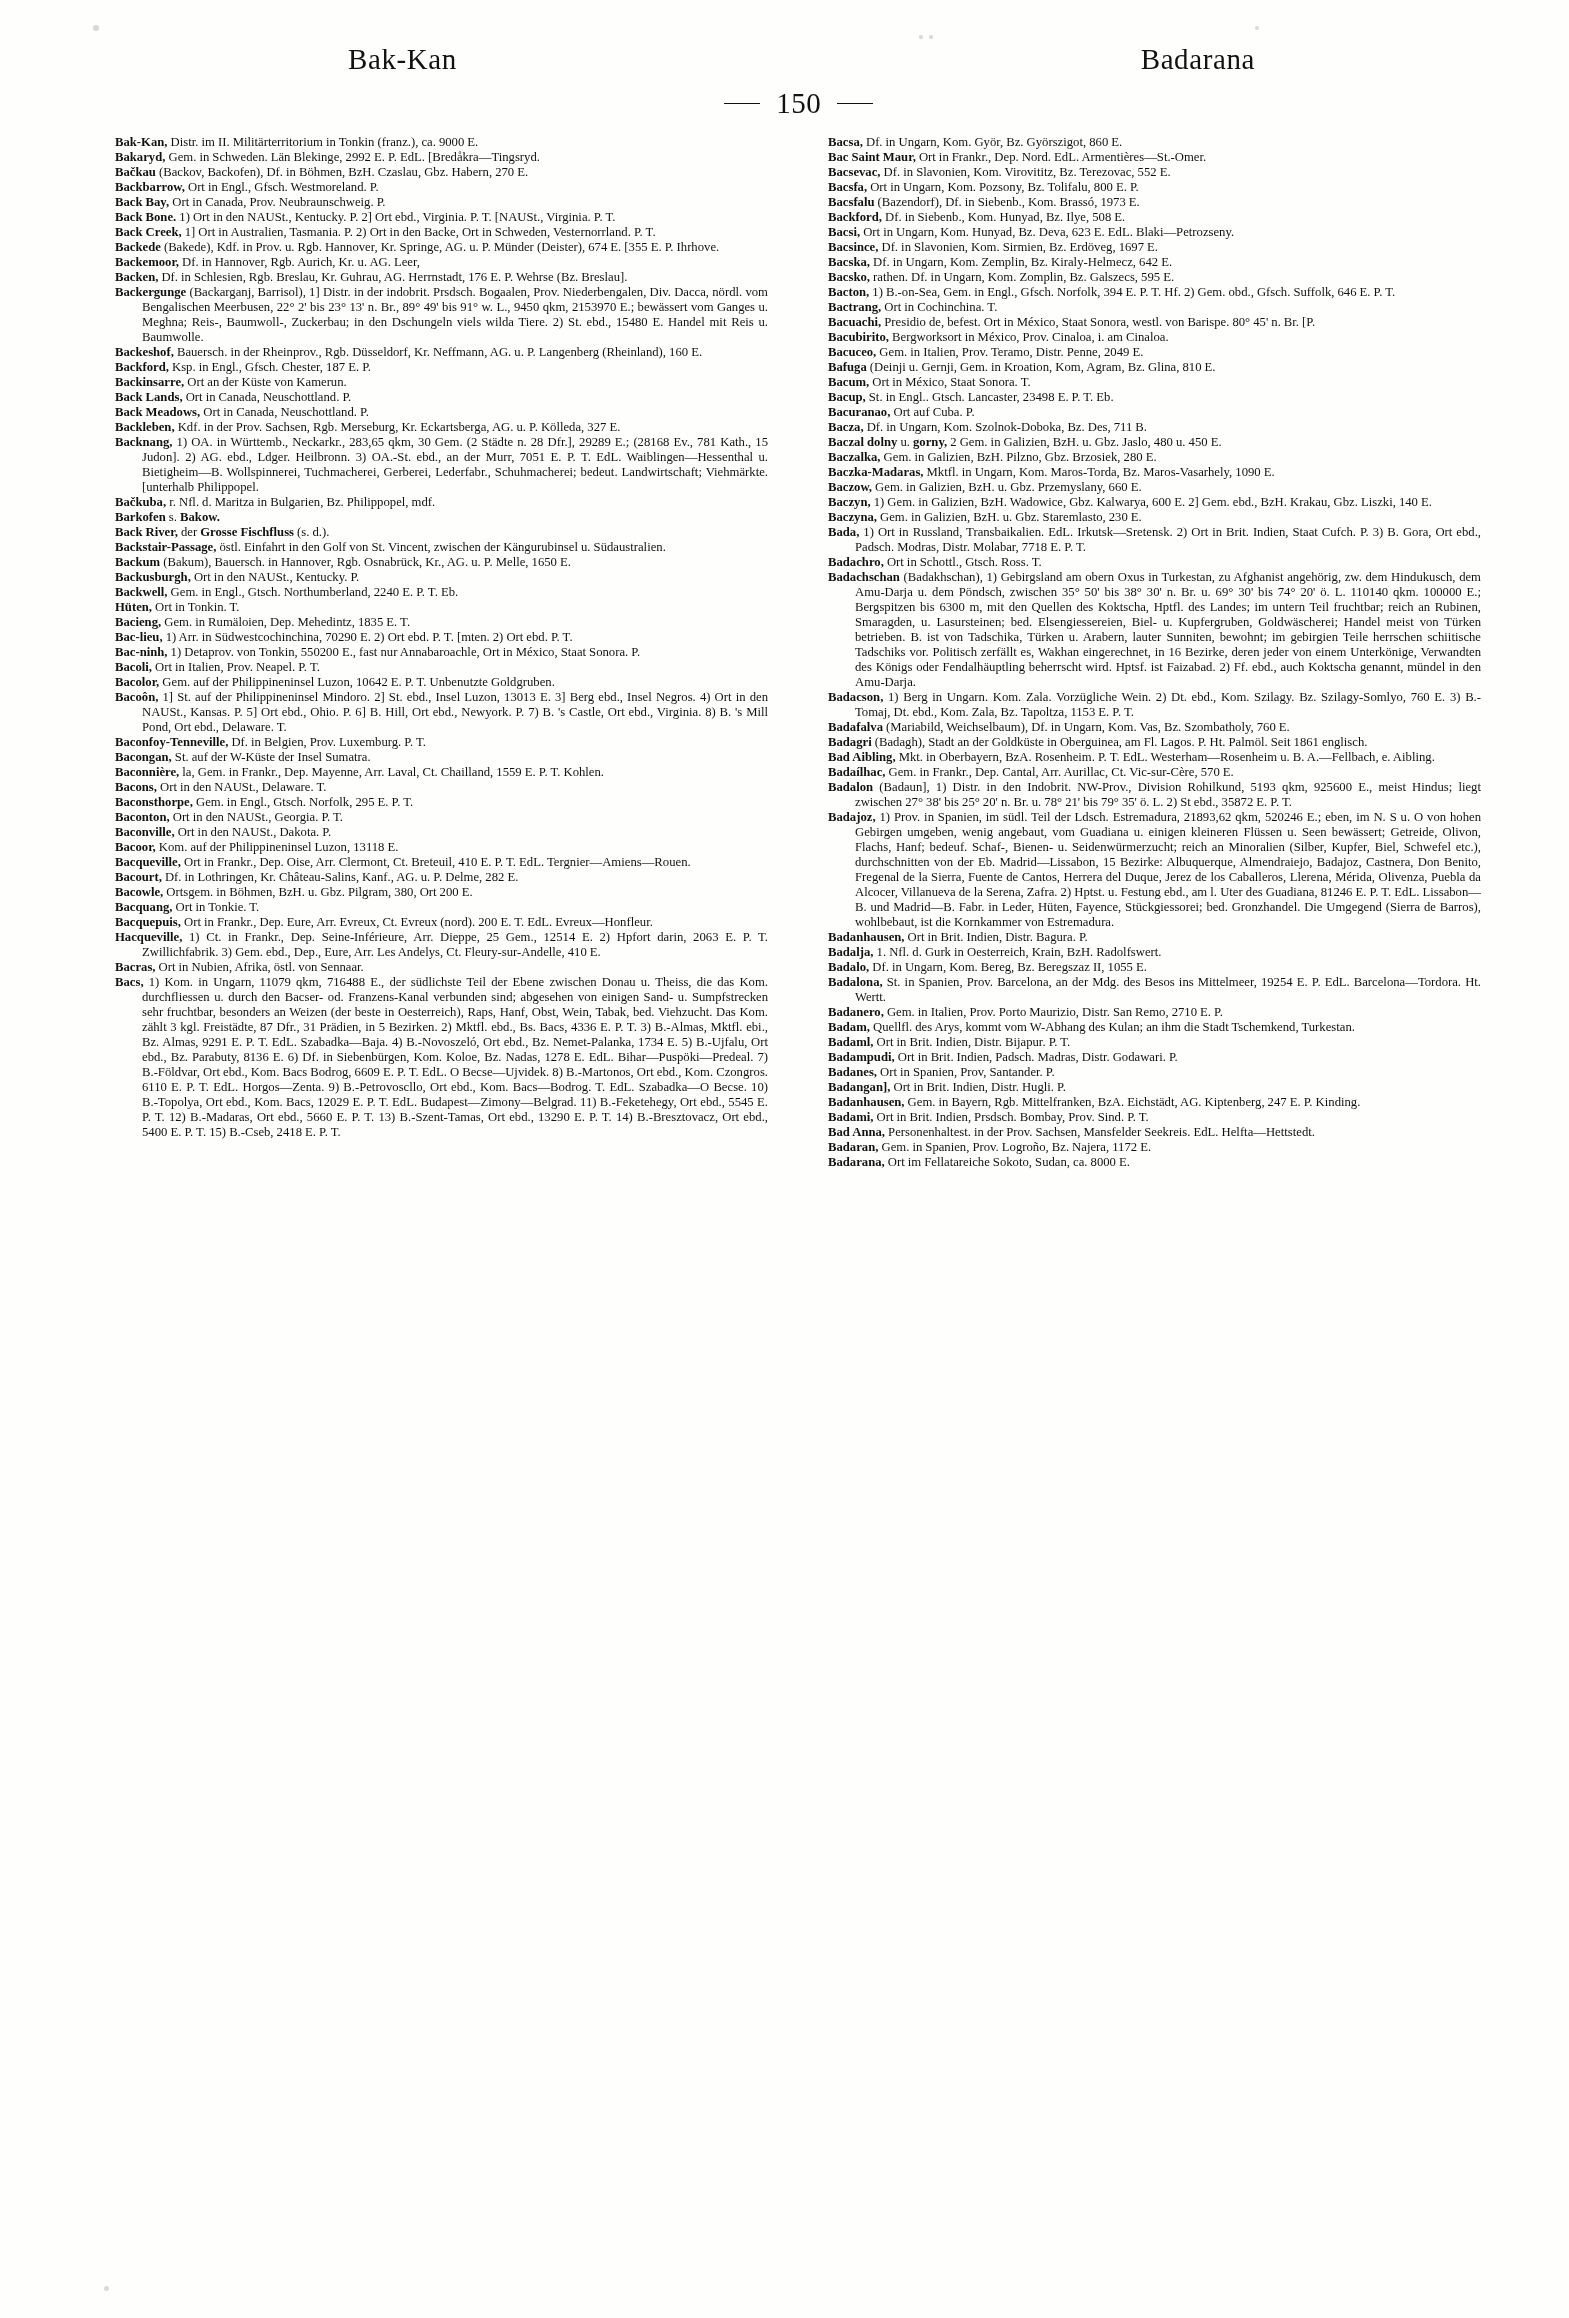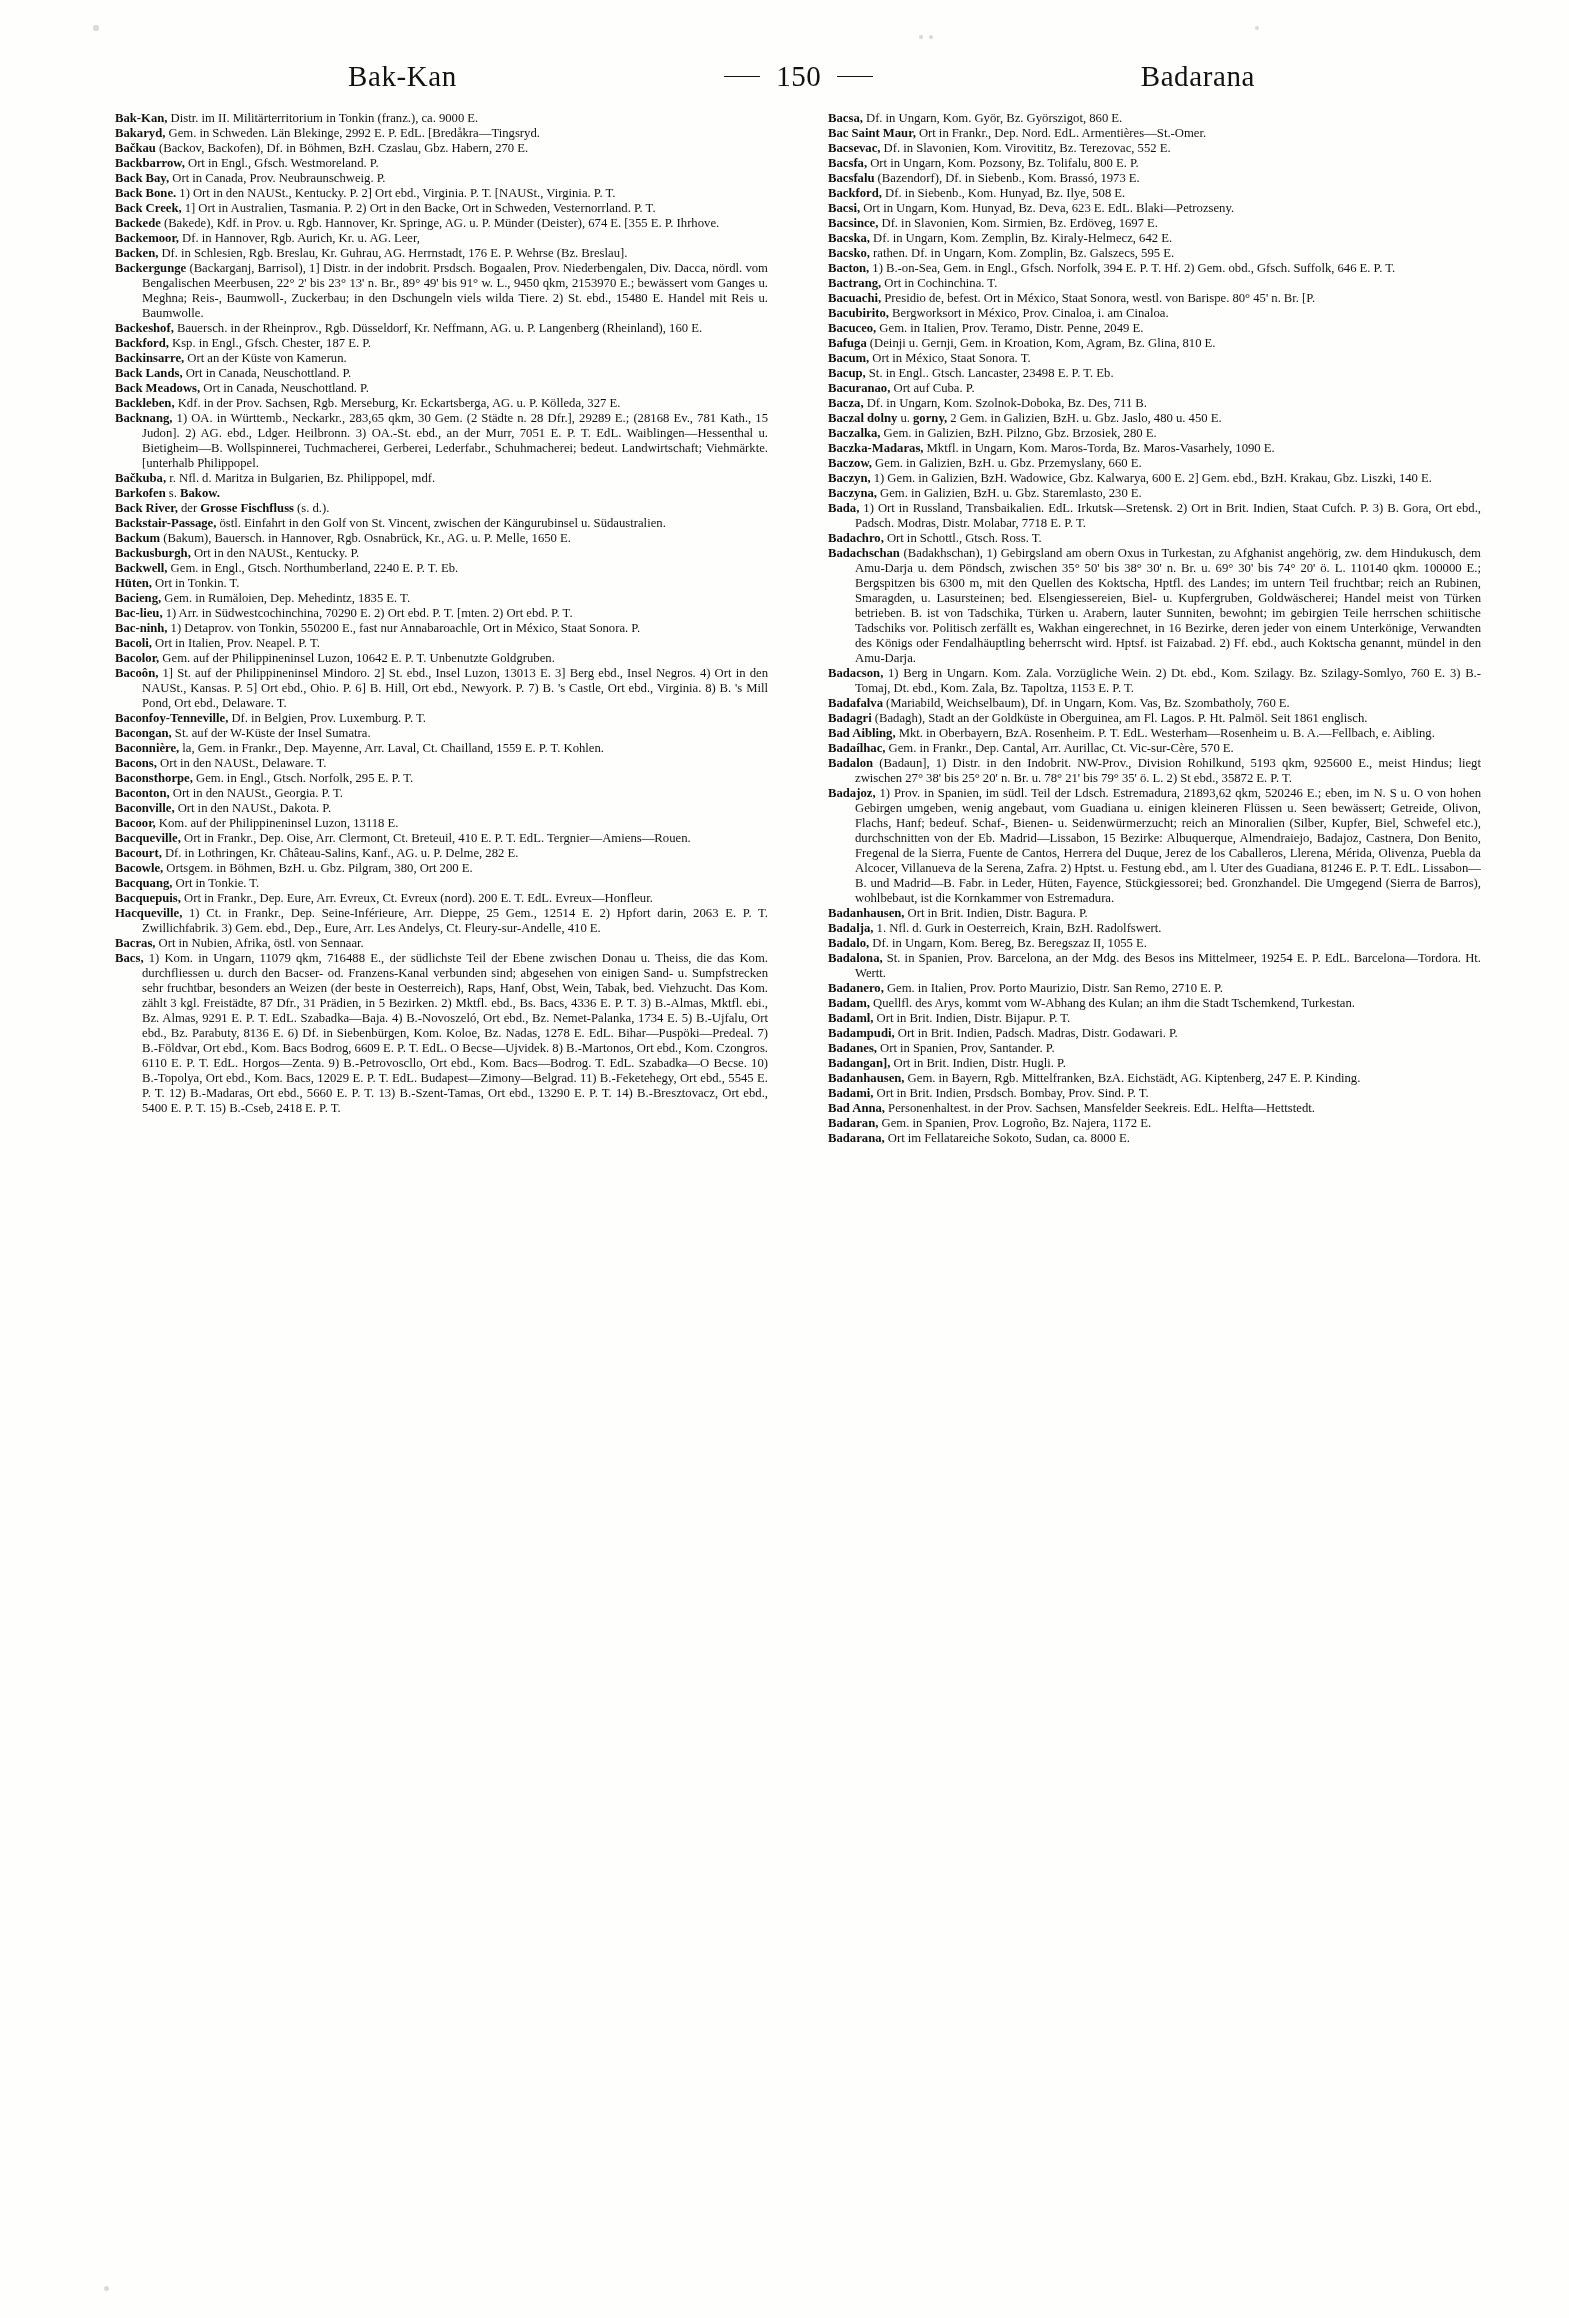--- a/index.html
+++ b/index.html
@@ -30,21 +30,21 @@
     background: #fefefc;
     pointer-events: none;
   }
   .header {
     position: absolute;
     left: 348px;
     top: 43px;
     width: 907px;
     height: 50px;
     display: flex;
-    align-items: flex-end;
+    align-items: flex-start;
     justify-content: space-between;
     font-size: 29px;
     letter-spacing: 0.6px;
   }
   .header .hdr-left,
   .header .hdr-right {
     font-size: 29px;
   }
   .header .hdr-center {
     font-size: 29px;
@@ -63,20 +63,21 @@
   .columns {
     position: absolute;
     left: 96px;
     top: 111px;
     width: 1385px;
     display: flex;
     gap: 41px;
   }
   .col {
     width: 672px;
+    margin-top: 24px;
   }
   .col p {
     margin: 0;
     font-size: 12.7px;
     line-height: 15px;
     text-align: justify;
     text-justify: inter-word;
     text-indent: 18.6px;
     hyphens: manual;
     word-spacing: -0.1px;

